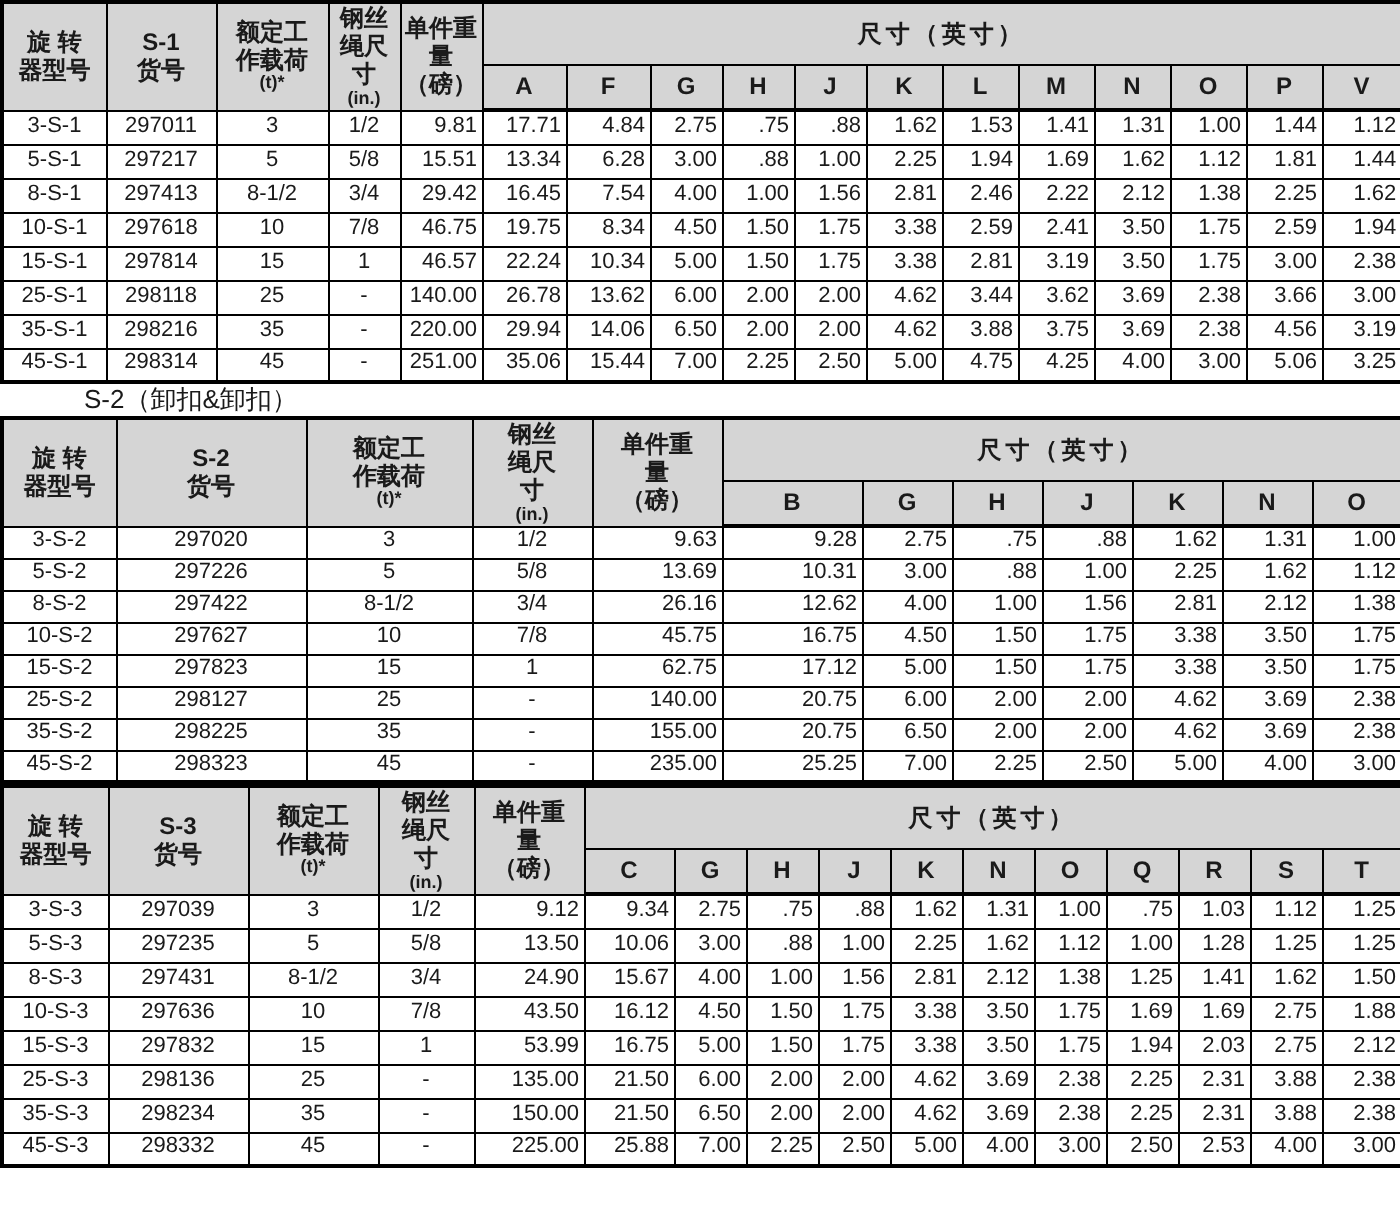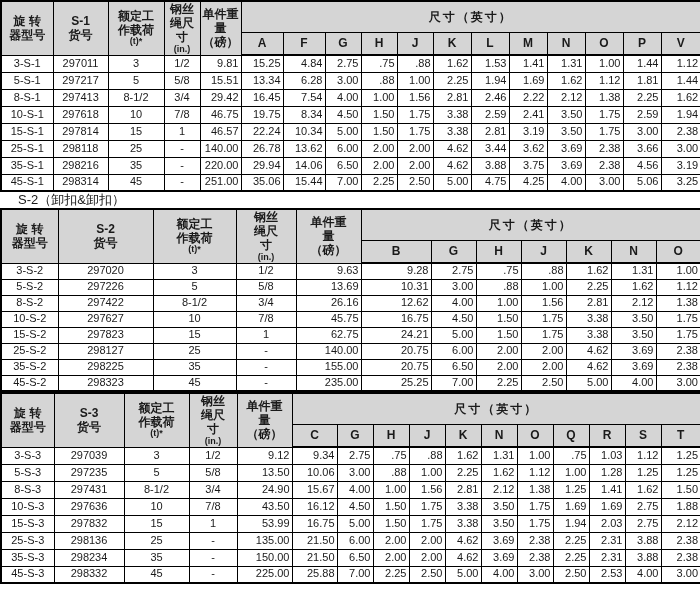--- a/index.html
+++ b/index.html
@@ -54,23 +54,24 @@
   td.c-num { text-align: right; padding-right: 5px; }
 
   .t1 tbody td { height: 17px; }
   .t2 tbody td { height: 16px; }
   .t3 tbody td { height: 17px; }
 
   .section-label {
     height: 16px;
     font-size: 13px;
     line-height: 16px;
-    padding-left: 18px;
+    padding-left: 2px;
     font-weight: normal;
     white-space: pre;
+    margin-left: 40px;
   }
 </style>
 </head>
 <body>
 
 <div class="doc">
 
   <table id="t-s1" class="spec-table t1">
       <colgroup>
         <col style="width: 52px;">
@@ -136,21 +137,21 @@
           <th>V</th>
         </tr>
       </thead>
       <tbody>
         <tr>
           <td class="c-center">3-S-1</td>
           <td class="c-center">297011</td>
           <td class="c-center">3</td>
           <td class="c-center">1/2</td>
           <td class="c-num">9.81</td>
-          <td class="c-num">15.25</td>
+          <td class="c-num">17.71</td>
           <td class="c-num">4.84</td>
           <td class="c-num">2.75</td>
           <td class="c-num">.75</td>
           <td class="c-num">.88</td>
           <td class="c-num">1.62</td>
           <td class="c-num">1.53</td>
           <td class="c-num">1.41</td>
           <td class="c-num">1.31</td>
           <td class="c-num">1.00</td>
           <td class="c-num">1.44</td>
@@ -405,21 +406,21 @@
           <td class="c-num">3.38</td>
           <td class="c-num">3.50</td>
           <td class="c-num">1.75</td>
         </tr>
         <tr>
           <td class="c-center">15-S-2</td>
           <td class="c-center">297823</td>
           <td class="c-center">15</td>
           <td class="c-center">1</td>
           <td class="c-num">62.75</td>
-          <td class="c-num">24.21</td>
+          <td class="c-num">17.12</td>
           <td class="c-num">5.00</td>
           <td class="c-num">1.50</td>
           <td class="c-num">1.75</td>
           <td class="c-num">3.38</td>
           <td class="c-num">3.50</td>
           <td class="c-num">1.75</td>
         </tr>
         <tr>
           <td class="c-center">25-S-2</td>
           <td class="c-center">298127</td>

